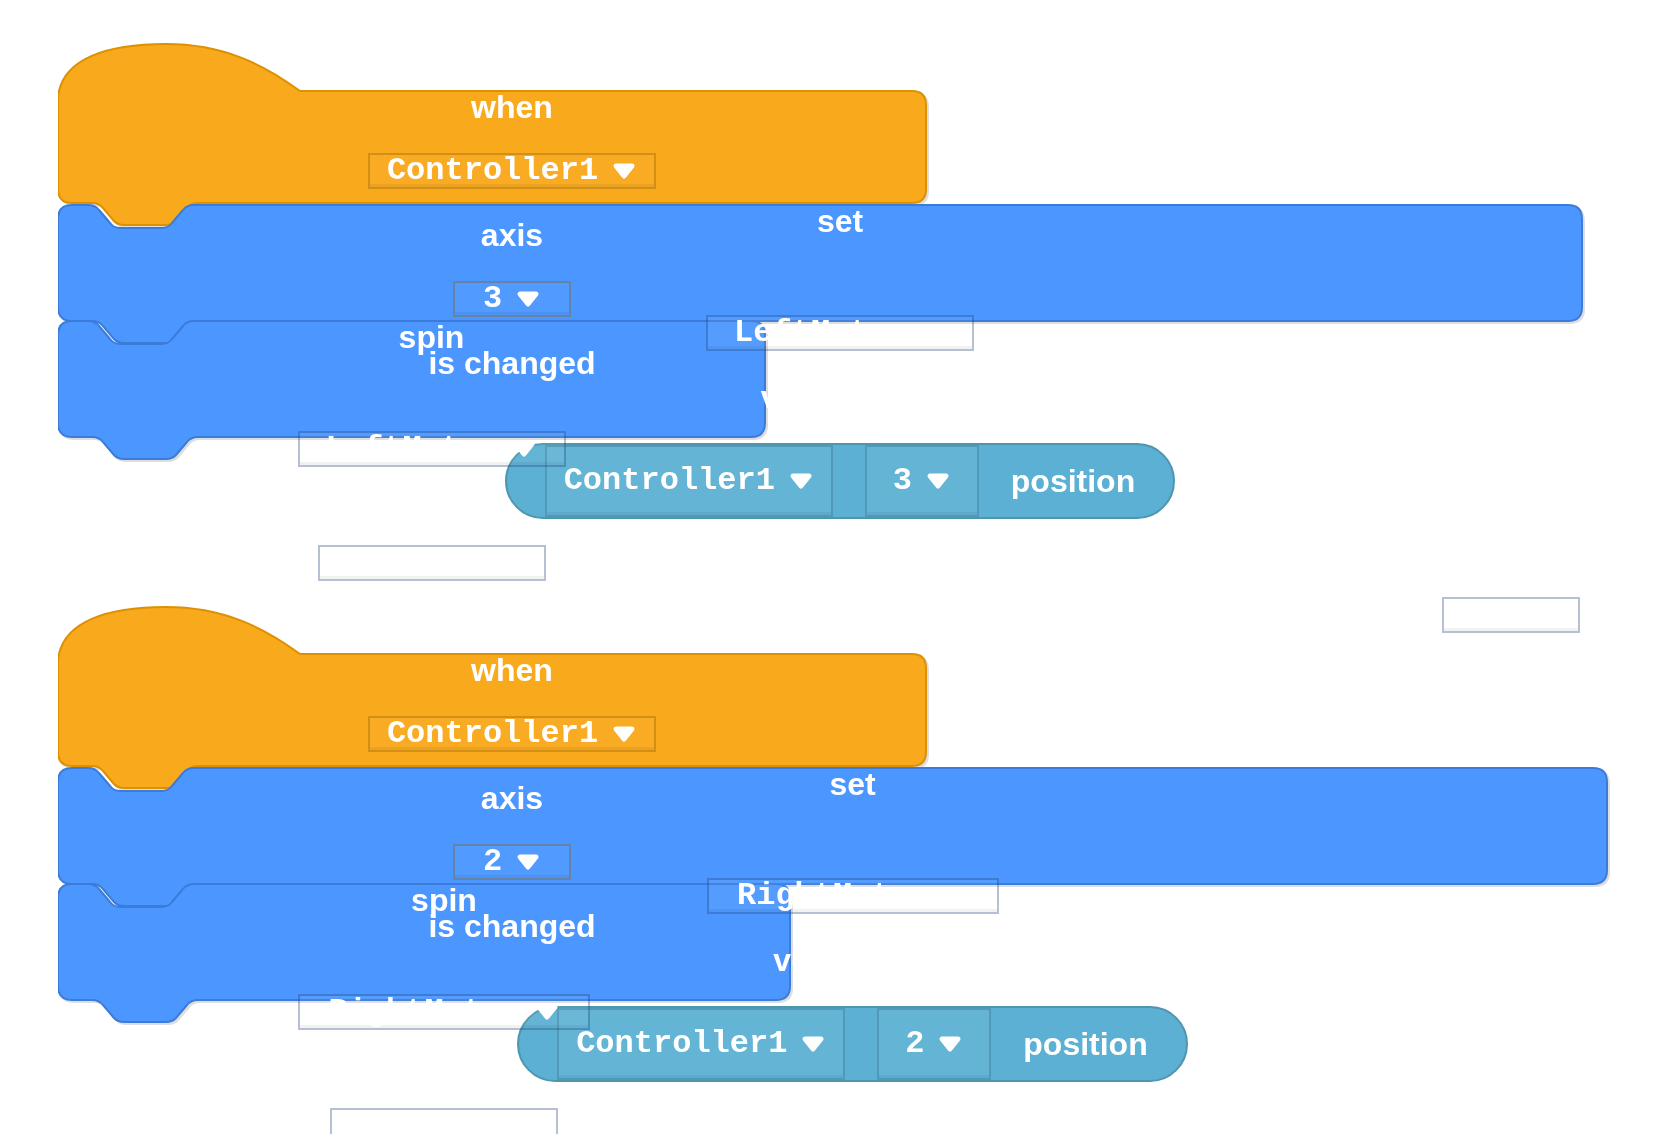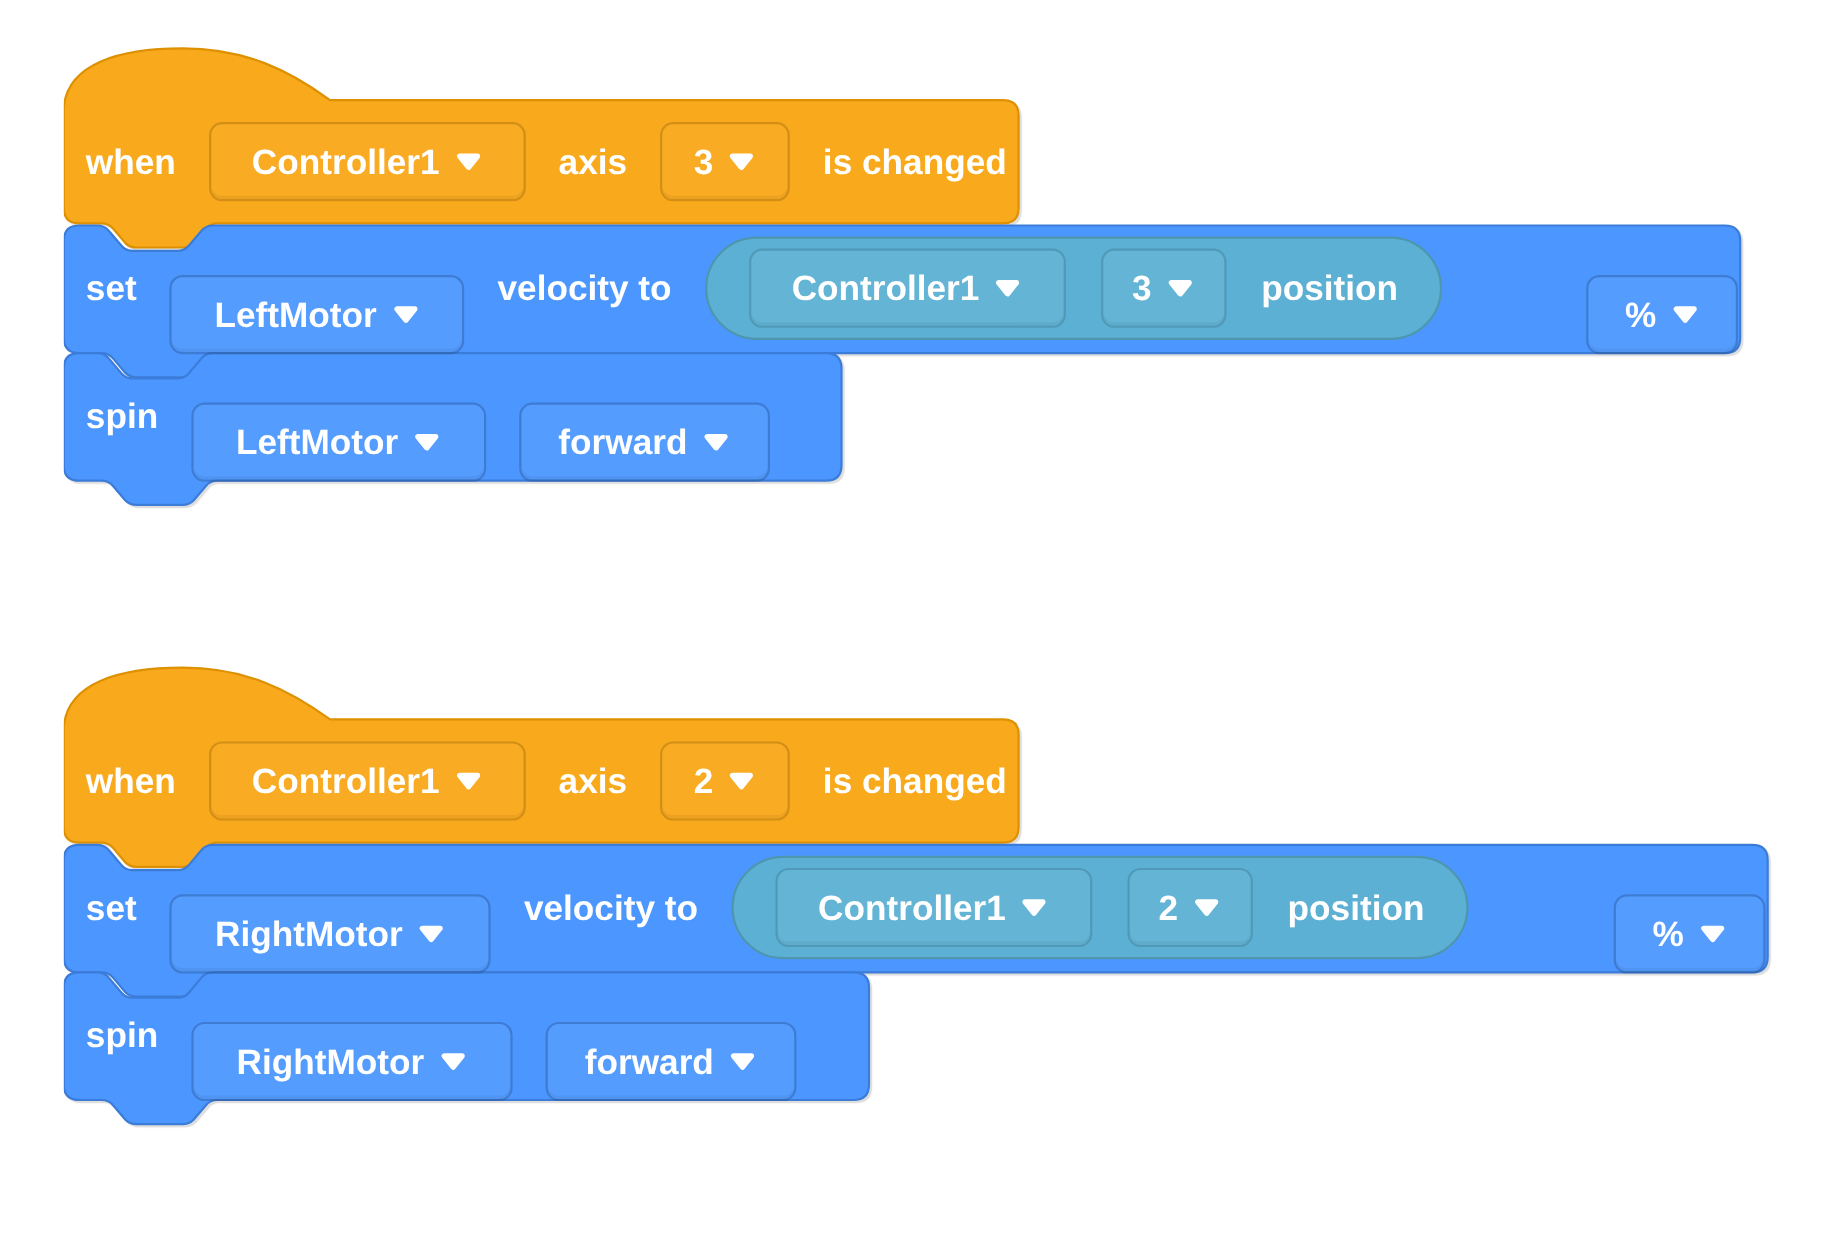--- a/index.html
+++ b/index.html
@@ -11,29 +11,31 @@
     font-weight:700;
     overflow:hidden;
   }
   .blk{position:absolute;}
   .blk svg{display:block;filter:drop-shadow(2px 2px 0 rgba(0,0,0,0.13));}
   .row{
     position:absolute;
     display:flex;align-items:center;
     color:#ffffff;font-size:32px;line-height:1;
     white-space:nowrap;
+    flex-direction:column;
   }
   .lbl{padding:0;}
   .dd{
     display:flex;align-items:center;justify-content:center;
     gap:13px;height:72px;
-    border-radius:12px;
+    border-radius:0;
     box-sizing:border-box;
     box-shadow:inset 0 -3px 0 rgba(0,0,0,0.05);
     cursor:pointer;
+    font-family:Liberation Mono, monospace;
   }
   .dd-amber{border:2px solid rgba(140,90,0,0.35);background:rgba(255,255,255,0.03);}
   .dd-blue {border:2px solid rgba(10,50,110,0.30);background:rgba(255,255,255,0.05);margin-top:48px;}
   .dd-teal {border:2px solid rgba(10,60,80,0.22);background:rgba(255,255,255,0.06);}
   .arr{display:flex;align-items:center;}
   .pill{
     display:flex;align-items:center;
     height:94px;border-radius:47px;
     padding:0 38px;gap:32px;
     box-sizing:border-box;

